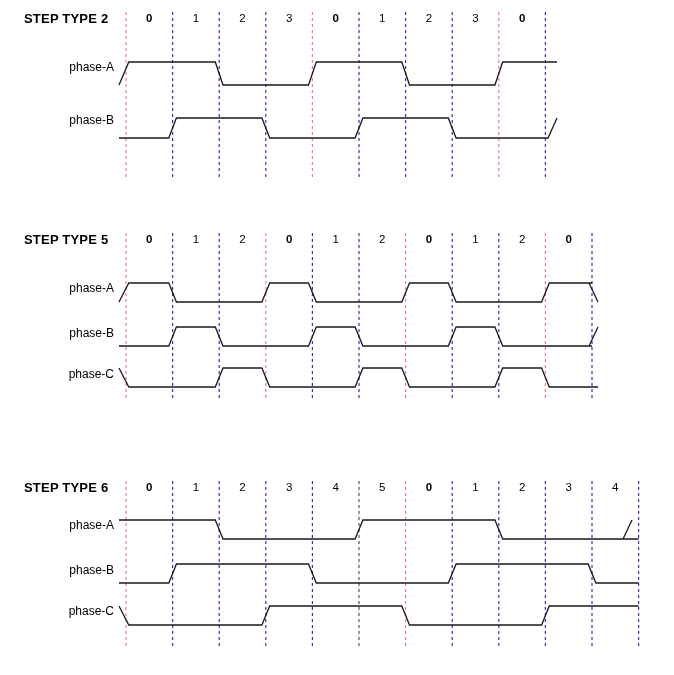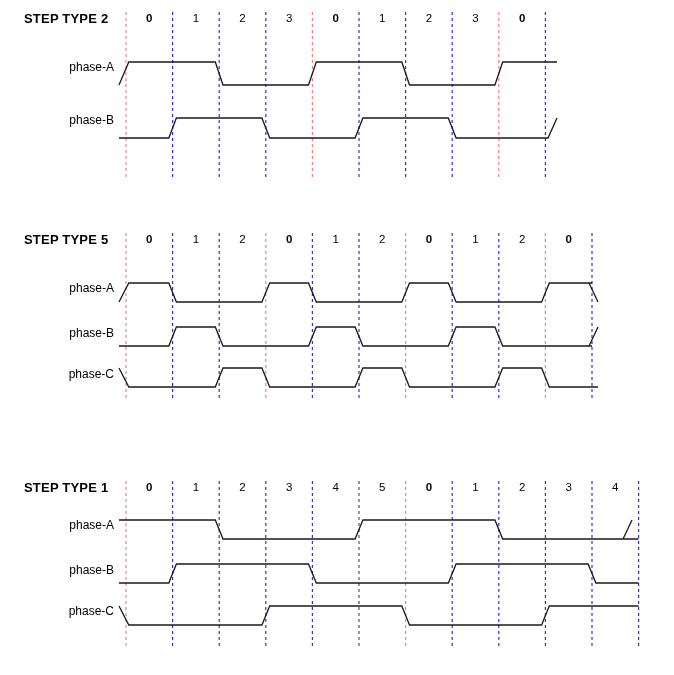--- a/index.html
+++ b/index.html
@@ -99,21 +99,21 @@
       <svg class="wave" width="674" height="675">
         <polyline points="119.0,302.0 128.8,283.0 168.8,283.0 176.4,302.0 219.2,302.0 261.9,302.0 269.7,283.0 308.5,283.0 316.3,302.0 359.0,302.0 401.8,302.0 409.5,283.0 448.3,283.0 456.1,302.0 498.8,302.0 541.6,302.0 549.3,283.0 592.0,283.0 589.0,283.0 598.0,302.0" fill="none" stroke="#1a1a1a" stroke-width="1.3" stroke-linejoin="miter"></polyline>
         <polyline points="119.0,346.0 168.8,346.0 176.4,327.0 215.3,327.0 223.0,346.0 265.8,346.0 308.5,346.0 316.3,327.0 355.1,327.0 362.9,346.0 405.6,346.0 448.3,346.0 456.1,327.0 494.9,327.0 502.7,346.0 545.4,346.0 592.0,346.0 589.0,346.0 598.0,327.0" fill="none" stroke="#1a1a1a" stroke-width="1.3" stroke-linejoin="miter"></polyline>
         <polyline points="119.0,368.0 128.8,387.0 172.6,387.0 215.3,387.0 223.0,368.0 261.9,368.0 269.7,387.0 312.4,387.0 355.1,387.0 362.9,368.0 401.8,368.0 409.5,387.0 452.2,387.0 494.9,387.0 502.7,368.0 541.6,368.0 549.3,387.0 592.0,387.0 598.0,387.0" fill="none" stroke="#1a1a1a" stroke-width="1.3" stroke-linejoin="miter"></polyline>
       </svg>
       <div class="phase-label" style="left: 48px; width: 66px; top: 281px;">phase-A</div>
       <div class="phase-label" style="left: 48px; width: 66px; top: 326px;">phase-B</div>
       <div class="phase-label" style="left: 48px; width: 66px; top: 367px;">phase-C</div>
     </div>
     <div class="section">
-      <div class="sec-title" style="left: 24px; top: 480px;">STEP TYPE 1</div>
+      <div class="sec-title" style="left: 24px; top: 480px;">STEP TYPE 6</div>
       <svg class="wave" width="674" height="675">
         <line x1="126" x2="126" y1="481" y2="648" stroke="#f08080" stroke-width="1.2" stroke-dasharray="3,3"></line>
         <line x1="172.6" x2="172.6" y1="481" y2="648" stroke="#3333cc" stroke-width="1.2" stroke-dasharray="3,3"></line>
         <line x1="219.2" x2="219.2" y1="481" y2="648" stroke="#3333cc" stroke-width="1.2" stroke-dasharray="3,3"></line>
         <line x1="265.8" x2="265.8" y1="481" y2="648" stroke="#3333cc" stroke-width="1.2" stroke-dasharray="3,3"></line>
         <line x1="312.4" x2="312.4" y1="481" y2="648" stroke="#3333cc" stroke-width="1.2" stroke-dasharray="3,3"></line>
         <line x1="359" x2="359" y1="481" y2="648" stroke="#555555" stroke-width="1.2" stroke-dasharray="3,3"></line>
         <line x1="405.6" x2="405.6" y1="481" y2="648" stroke="#f08080" stroke-width="1.2" stroke-dasharray="3,3"></line>
         <line x1="452.2" x2="452.2" y1="481" y2="648" stroke="#3333cc" stroke-width="1.2" stroke-dasharray="3,3"></line>
         <line x1="498.8" x2="498.8" y1="481" y2="648" stroke="#3333cc" stroke-width="1.2" stroke-dasharray="3,3"></line>

